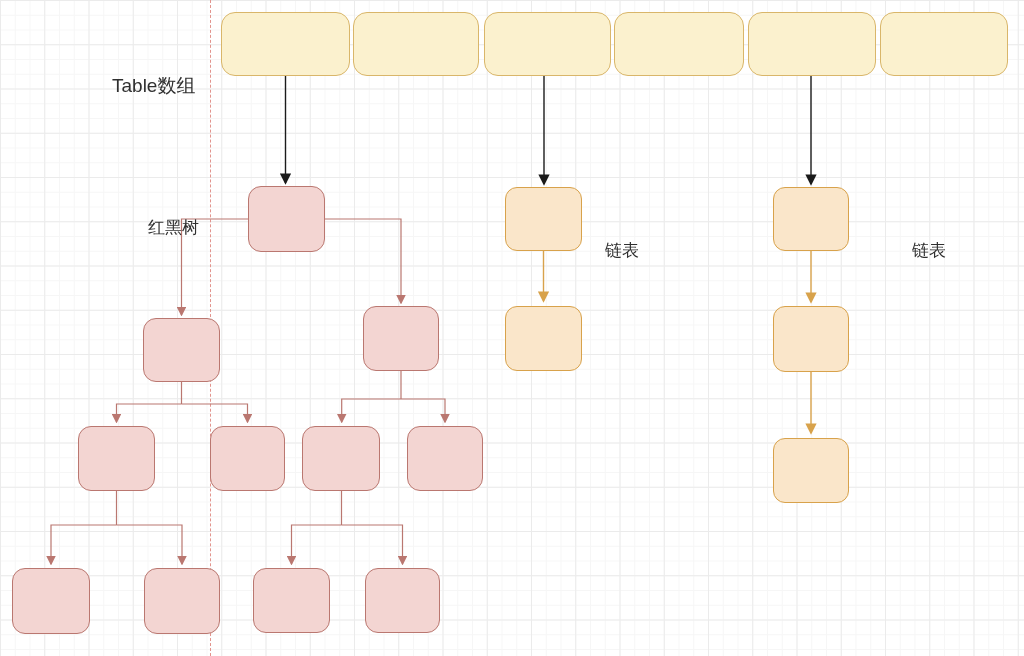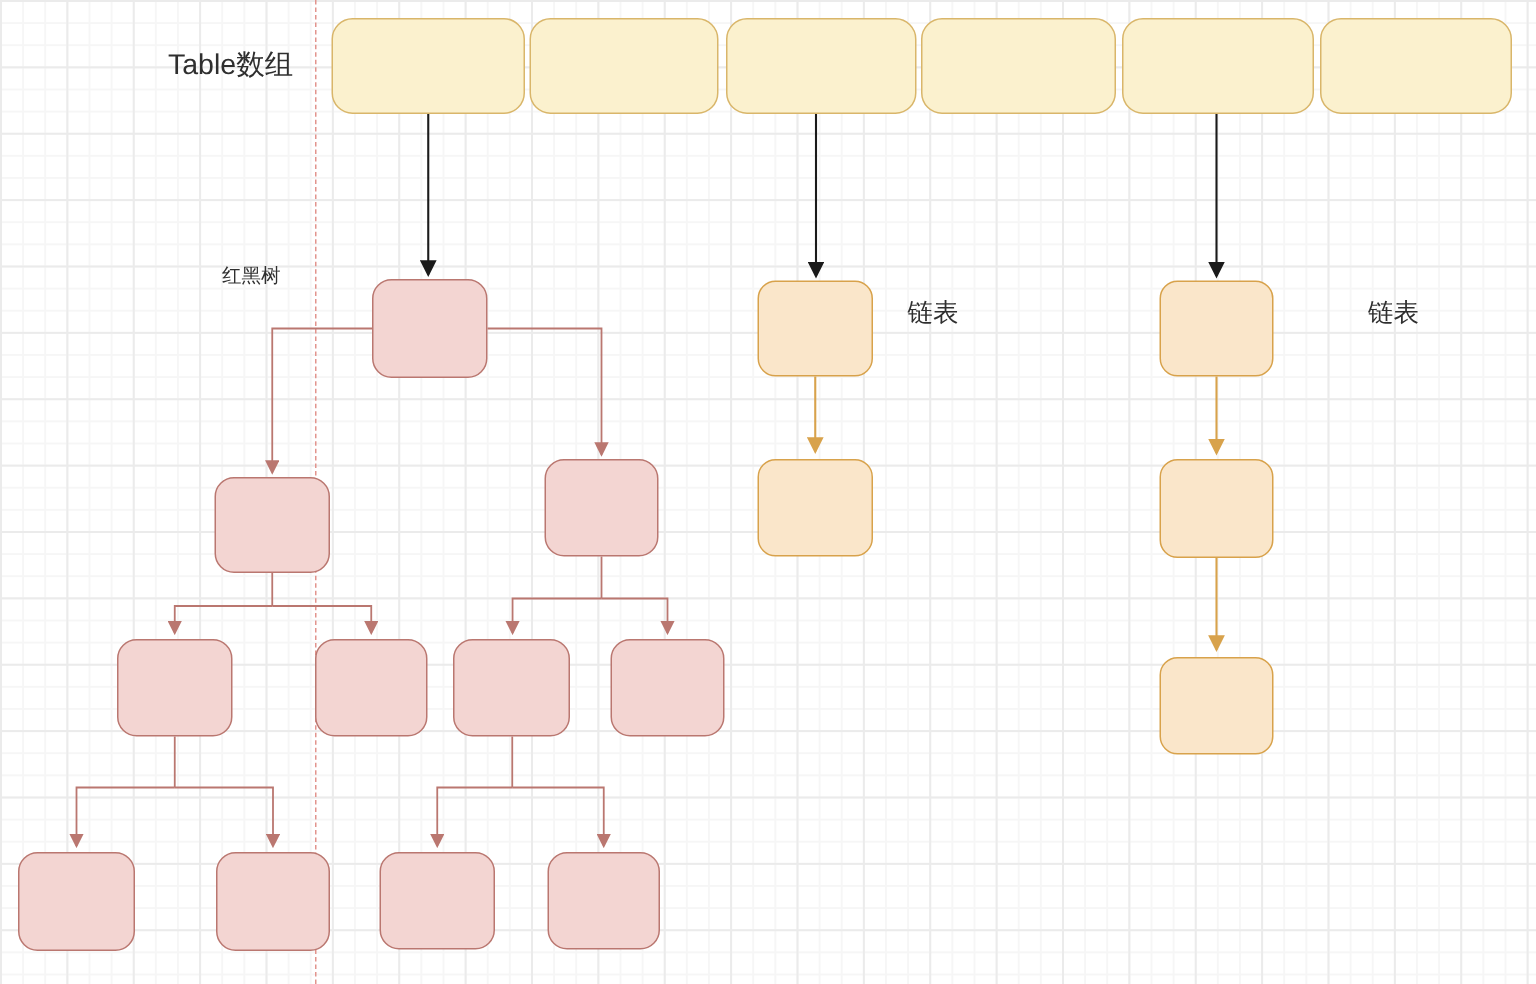--- a/index.html
+++ b/index.html
@@ -16,21 +16,21 @@
   #canvas{
     position:relative;width:1024px;height:656px;overflow:hidden;background-color:#ffffff;
     background-image:
       linear-gradient(to right, var(--grid-major) 1px, transparent 1px),
       linear-gradient(to bottom, var(--grid-major) 1px, transparent 1px),
       linear-gradient(to right, var(--grid-minor) 1px, transparent 1px),
       linear-gradient(to bottom, var(--grid-minor) 1px, transparent 1px);
     background-size:44.25px 44.25px,44.25px 44.25px,14.75px 14.75px,14.75px 14.75px;
   }
   .guide{position:absolute;top:0;height:656px;width:0;border-left:1px dashed var(--guide-line);}
-  .lbl{position:absolute;color:var(--label-text);white-space:nowrap;line-height:1.1;}
+  .lbl{position:absolute;color:var(--label-text);white-space:nowrap;line-height:1.1;margin-top:42px;}
   .node{position:absolute;box-sizing:border-box;}
   .slot{background:var(--table-slot-fill);border:1.5px solid var(--table-slot-stroke);border-radius:14px;}
   .tnode{background:var(--tree-node-fill);border:1.5px solid var(--tree-node-stroke);border-radius:13px;}
   .lnode{background:var(--list-node-fill);border:1.5px solid var(--list-node-stroke);border-radius:12px;}
   svg.edges{position:absolute;left:0;top:0;pointer-events:none;}
   .e-black{stroke:var(--pointer-arrow);stroke-width:1.4;fill:none;}
   .e-tree{stroke:var(--tree-node-stroke);stroke-width:1.2;fill:none;}
   .e-list{stroke:var(--list-node-stroke);stroke-width:1.4;fill:none;}
 </style>
 </head>
@@ -71,21 +71,21 @@
     <path class="e-tree" d="M341.5 491 V525"></path>
     <path class="e-tree" d="M341.5 525 H291.5 V564" marker-end="url(#mt)"></path>
     <path class="e-tree" d="M341.5 525 H402.5 V564" marker-end="url(#mt)"></path>
 
     <path class="e-list" d="M543.5 251 V301" marker-end="url(#mg)"></path>
     <path class="e-list" d="M811 251 V302" marker-end="url(#mg)"></path>
     <path class="e-list" d="M811 372 V433" marker-end="url(#mg)"></path>
   </svg>
 
   <div class="lbl" style="left:112px;top:34px;font-size:19px;">Table数组</div>
-  <div class="lbl" style="left:148px;top:177px;font-size:13px;">红黑树</div>
+  <div class="lbl" style="left:148px;top:177px;font-size:17px;">红黑树</div>
   <div class="lbl" style="left:605px;top:200px;font-size:17px;">链表</div>
   <div class="lbl" style="left:912px;top:200px;font-size:17px;">链表</div>
 
   <div class="node slot" style="left:221px;top:12px;width:129px;height:64px;"></div>
   <div class="node slot" style="left:353px;top:12px;width:126px;height:64px;"></div>
   <div class="node slot" style="left:484px;top:12px;width:127px;height:64px;"></div>
   <div class="node slot" style="left:614px;top:12px;width:130px;height:64px;"></div>
   <div class="node slot" style="left:748px;top:12px;width:128px;height:64px;"></div>
   <div class="node slot" style="left:880px;top:12px;width:128px;height:64px;"></div>
 

